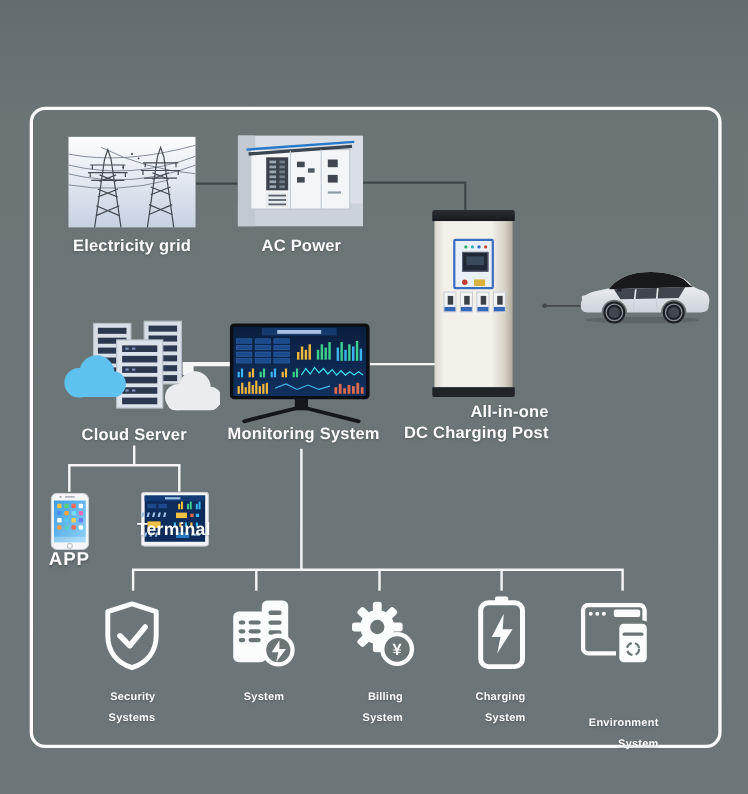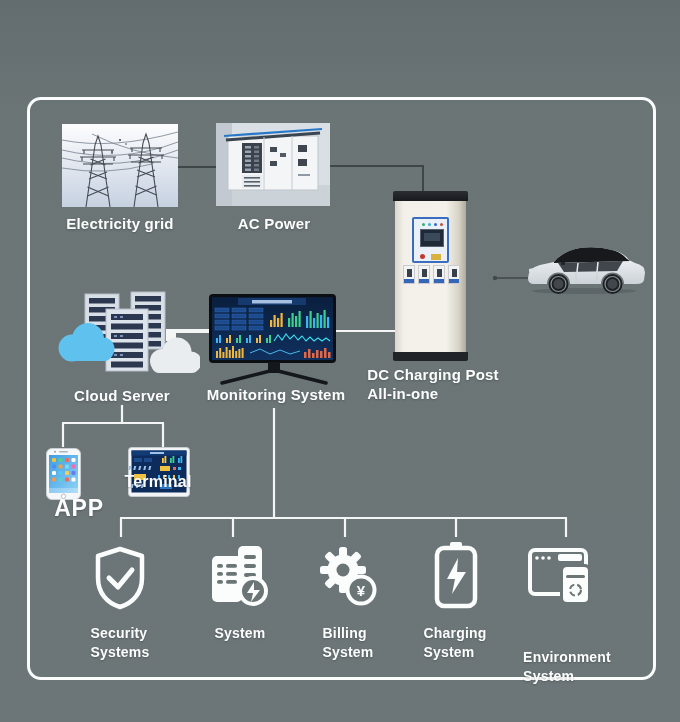--- a/index.html
+++ b/index.html
@@ -2,26 +2,26 @@
 <html><head>
 <meta charset="utf-8">
 <style>
   html,body{margin:0;padding:0;}
   body{width:680px;height:722px;position:relative;overflow:hidden;
        background:linear-gradient(180deg,#636c6f 0%,#6b7576 16%,#6c7678 100%);
        font-family:"Liberation Sans",sans-serif;}
   .abs{position:absolute;}
   .frame{position:absolute;left:27px;top:97px;width:623px;height:577px;
          border:3px solid #fafbfb;border-radius:14px;}
-  .label{position:absolute;color:#fdfdfd;font-weight:bold;text-align:left;
+  .label{position:absolute;color:#fdfdfd;font-weight:bold;text-align:right;
          font-size:15px;line-height:19px;letter-spacing:.2px;white-space:nowrap;
          transform:translateX(-50%);text-shadow:0 1px 2px rgba(35,40,43,.35);}
   .label .l2{display:block;}
-  .syslabel{font-size:14px;line-height:19px;}
-  .app-label{font-size:23px;letter-spacing:.8px;margin-left:16px;}
+  .syslabel{font-size:10px;line-height:19px;}
+  .app-label{font-size:17px;letter-spacing:.8px;}
   .photo{position:absolute;overflow:hidden;}
   
   .post{position:absolute;left:393px;top:191px;width:75px;height:170px;}
   .post .cap{position:absolute;left:0;top:0;width:75px;height:10px;border-radius:2px 2px 0 0;
              background:linear-gradient(180deg,#2a2e33,#17191d);}
   .post .body{position:absolute;left:2px;top:10px;width:71px;height:151px;
               background:linear-gradient(90deg,#d9d6cc 0%,#f2f0e9 12%,#f3f1ea 72%,#d6d2c6 90%,#afaa9d 100%);}
   .post .panel{position:absolute;left:19px;top:26px;width:37px;height:46px;background:#eaf0f8;
                border:2px solid #3a6cc0;border-radius:2px;box-sizing:border-box;}
   .post .dot{position:absolute;width:3px;height:3px;border-radius:50%;top:4px;}
@@ -475,22 +475,22 @@
   <rect x="30" y="6" width="24" height="7" rx="2" fill="#fbfcfc"></rect>
   <rect x="32" y="16" width="30" height="40" rx="5" fill="#6b7576"></rect>
   <rect x="35" y="19" width="25" height="35" rx="4" fill="#fbfcfc"></rect>
   <rect x="38" y="27" width="19" height="3" rx="1.5" fill="#6b7576"></rect>
   <circle cx="47.5" cy="42" r="5.5" fill="none" stroke="#6b7576" stroke-width="2" stroke-dasharray="6 3"></circle>
 </svg>
 
 <div class="label" style="left:120px;top:214px">Electricity grid</div>
 <div class="label" style="left:274px;top:214px">AC Power</div>
 <div class="label" style="left:433px;top:365px">
+  <span class="l2">All-in-one</span>
   <span class="l2">DC Charging Post</span>
-  <span class="l2">All-in-one</span>
 </div>
 <div class="label" style="left:579px;top:302px">
 </div>
 <div class="label" style="left:122px;top:386px">Cloud Server</div>
 <div class="label" style="left:276px;top:385px">Monitoring System</div>
 <div class="label app-label" style="left:63px;top:499px">APP</div>
 <div class="label" style="left:158px;top:472px;font-size:16px">Terminal</div>
 
 <div class="label syslabel" style="left:120px;top:624px">
   <span class="l2">Security</span>

